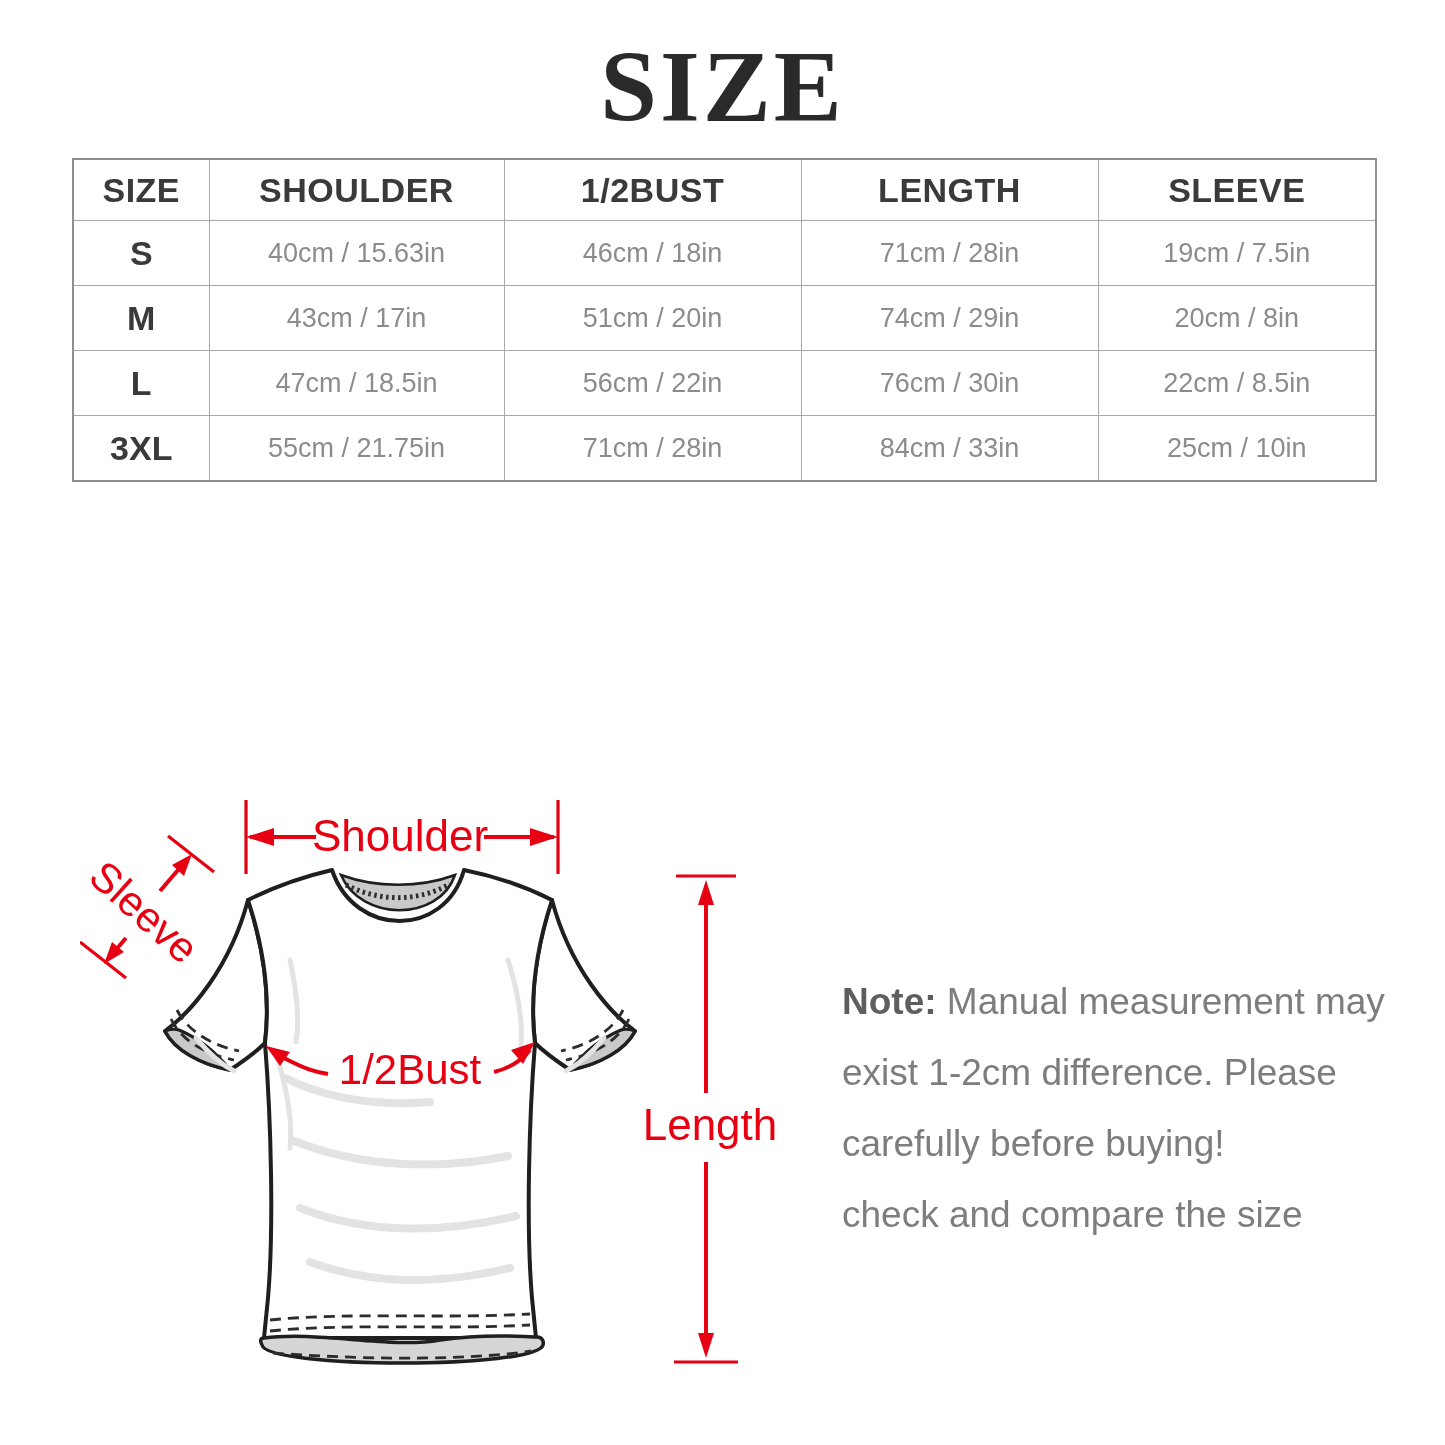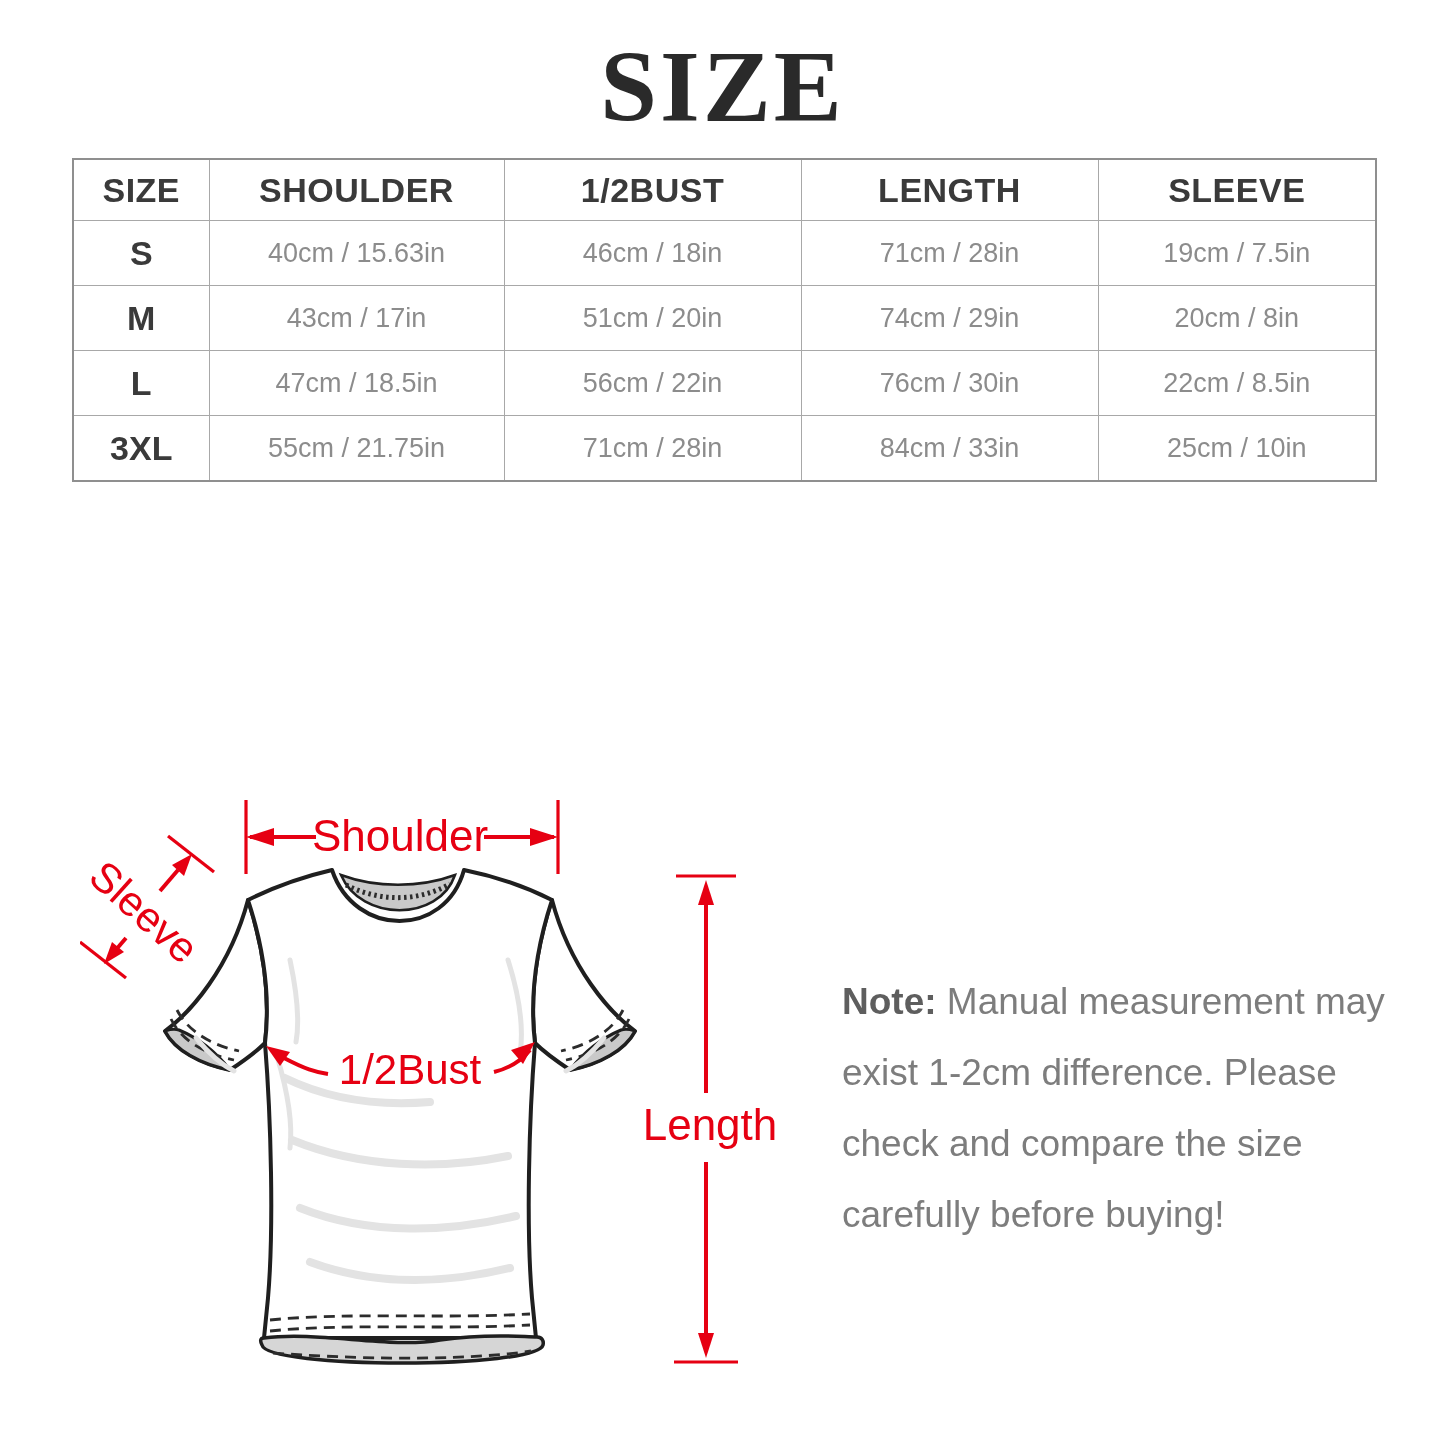--- a/index.html
+++ b/index.html
@@ -197,15 +197,15 @@
   <path class="red-shaft" d="M626,115 L626,305"></path>
   <text class="red-text" x="630" y="352" text-anchor="middle">Length</text>
   <path class="red-shaft" d="M626,374 L626,552"></path>
   <polygon class="red-head" points="626,570 618,545 634,545"></polygon>
   <path class="red-tick" d="M594,574 L658,574"></path>
 </svg>
 
 <div class="note">
   <div class="note-line"><span class="note-prefix">Note:</span> <span>Manual measurement may</span></div>
   <div class="note-line">exist 1-2cm difference. Please</div>
+  <div class="note-line">carefully before buying!</div>
   <div class="note-line">check and compare the size</div>
-  <div class="note-line">carefully before buying!</div>
 </div>
 
 </body></html>

